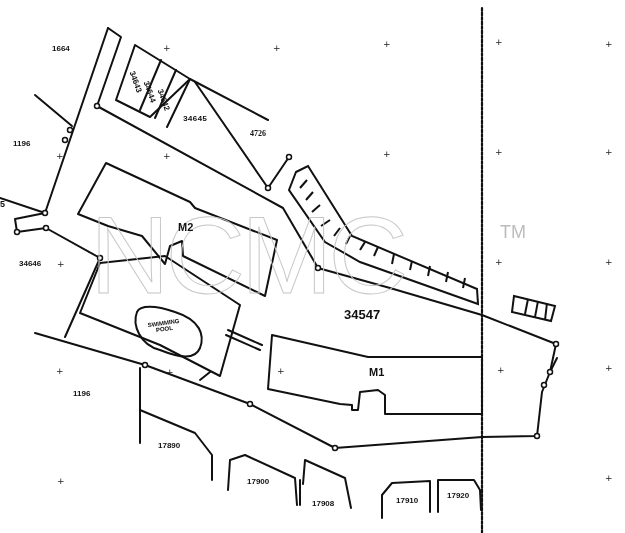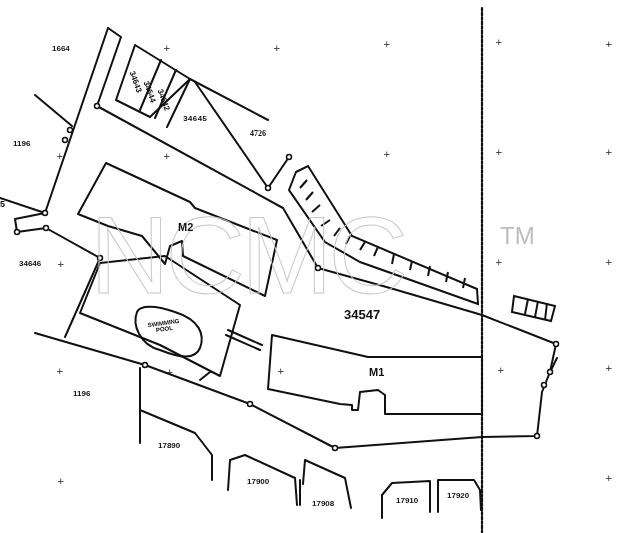--- a/index.html
+++ b/index.html
@@ -5,21 +5,21 @@
   html, body { margin:0; padding:0; background:#ffffff; }
   #stage { position:relative; width:625px; height:533px; overflow:hidden; background:#ffffff; font-family:"Liberation Sans", sans-serif; }
   svg { position:absolute; left:0; top:0; }
   .lbl { position:absolute; font-weight:bold; color:#111; font-family:"Liberation Sans", sans-serif; white-space:nowrap; line-height:1; }
   .s8 { font-size:8px; }
   .s9 { font-size:9px; }
   .s11 { font-size:11px; }
   .s13 { font-size:13px; }
   .tick { position:absolute; font-size:9px; color:#222; font-family:"DejaVu Sans", sans-serif; line-height:1; }
   .wm { position:absolute; color:transparent; -webkit-text-stroke:1px #c8c8c8; font-family:"Liberation Sans", sans-serif; font-weight:normal; line-height:1; }
-  .tm { position:absolute; color:#bdbdbd; font-size:24px; font-family:"Liberation Sans", sans-serif; }
+  .tm { position:absolute; color:#bdbdbd; font-size:18px; font-family:"Liberation Sans", sans-serif; }
 </style>
 </head>
 <body>
 
 <div id="stage">
 
   <svg width="625" height="533" viewBox="0 0 625 533">
     <g fill="none" stroke="#111" stroke-width="2" stroke-linejoin="round" stroke-linecap="round">
 
       <line x1="482" y1="8" x2="482" y2="533" stroke-width="2.2" stroke-dasharray="3 1.5"></line>

